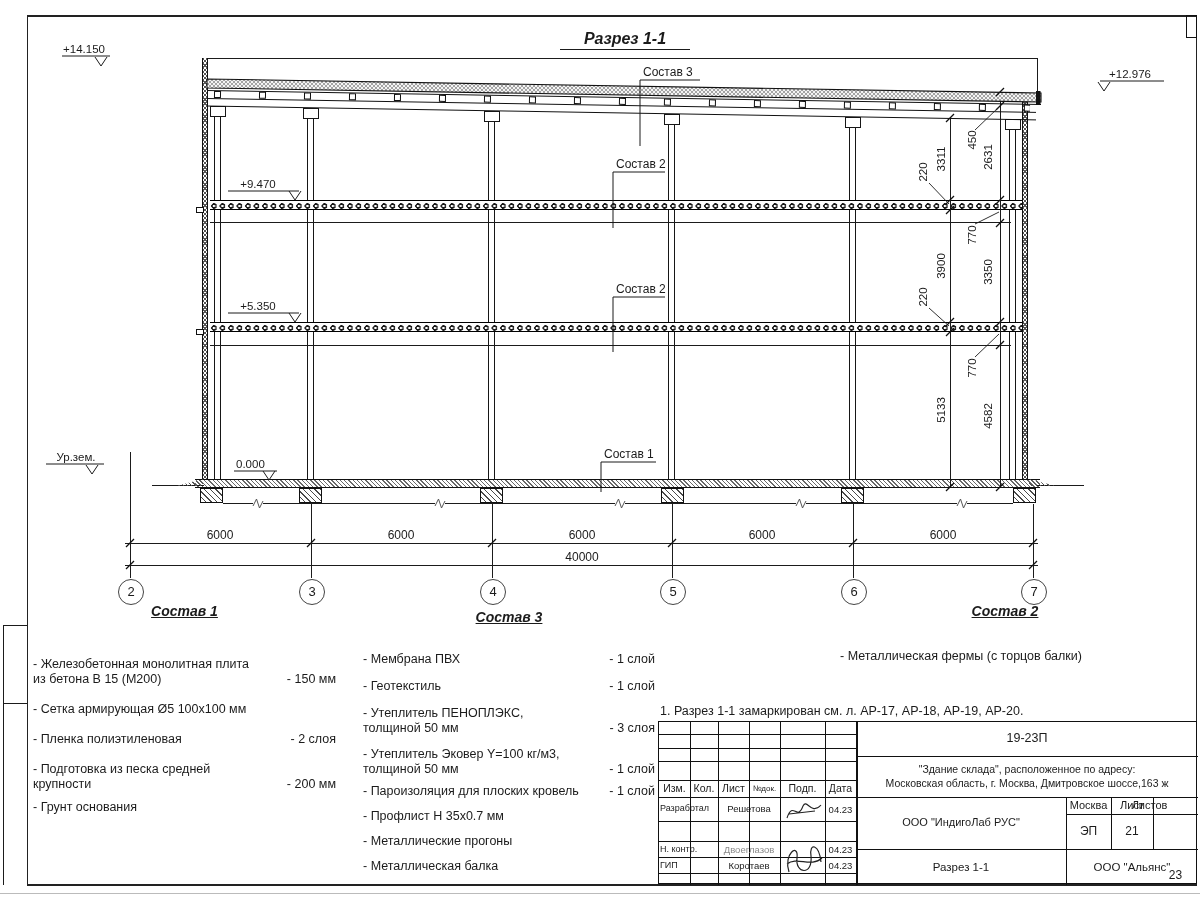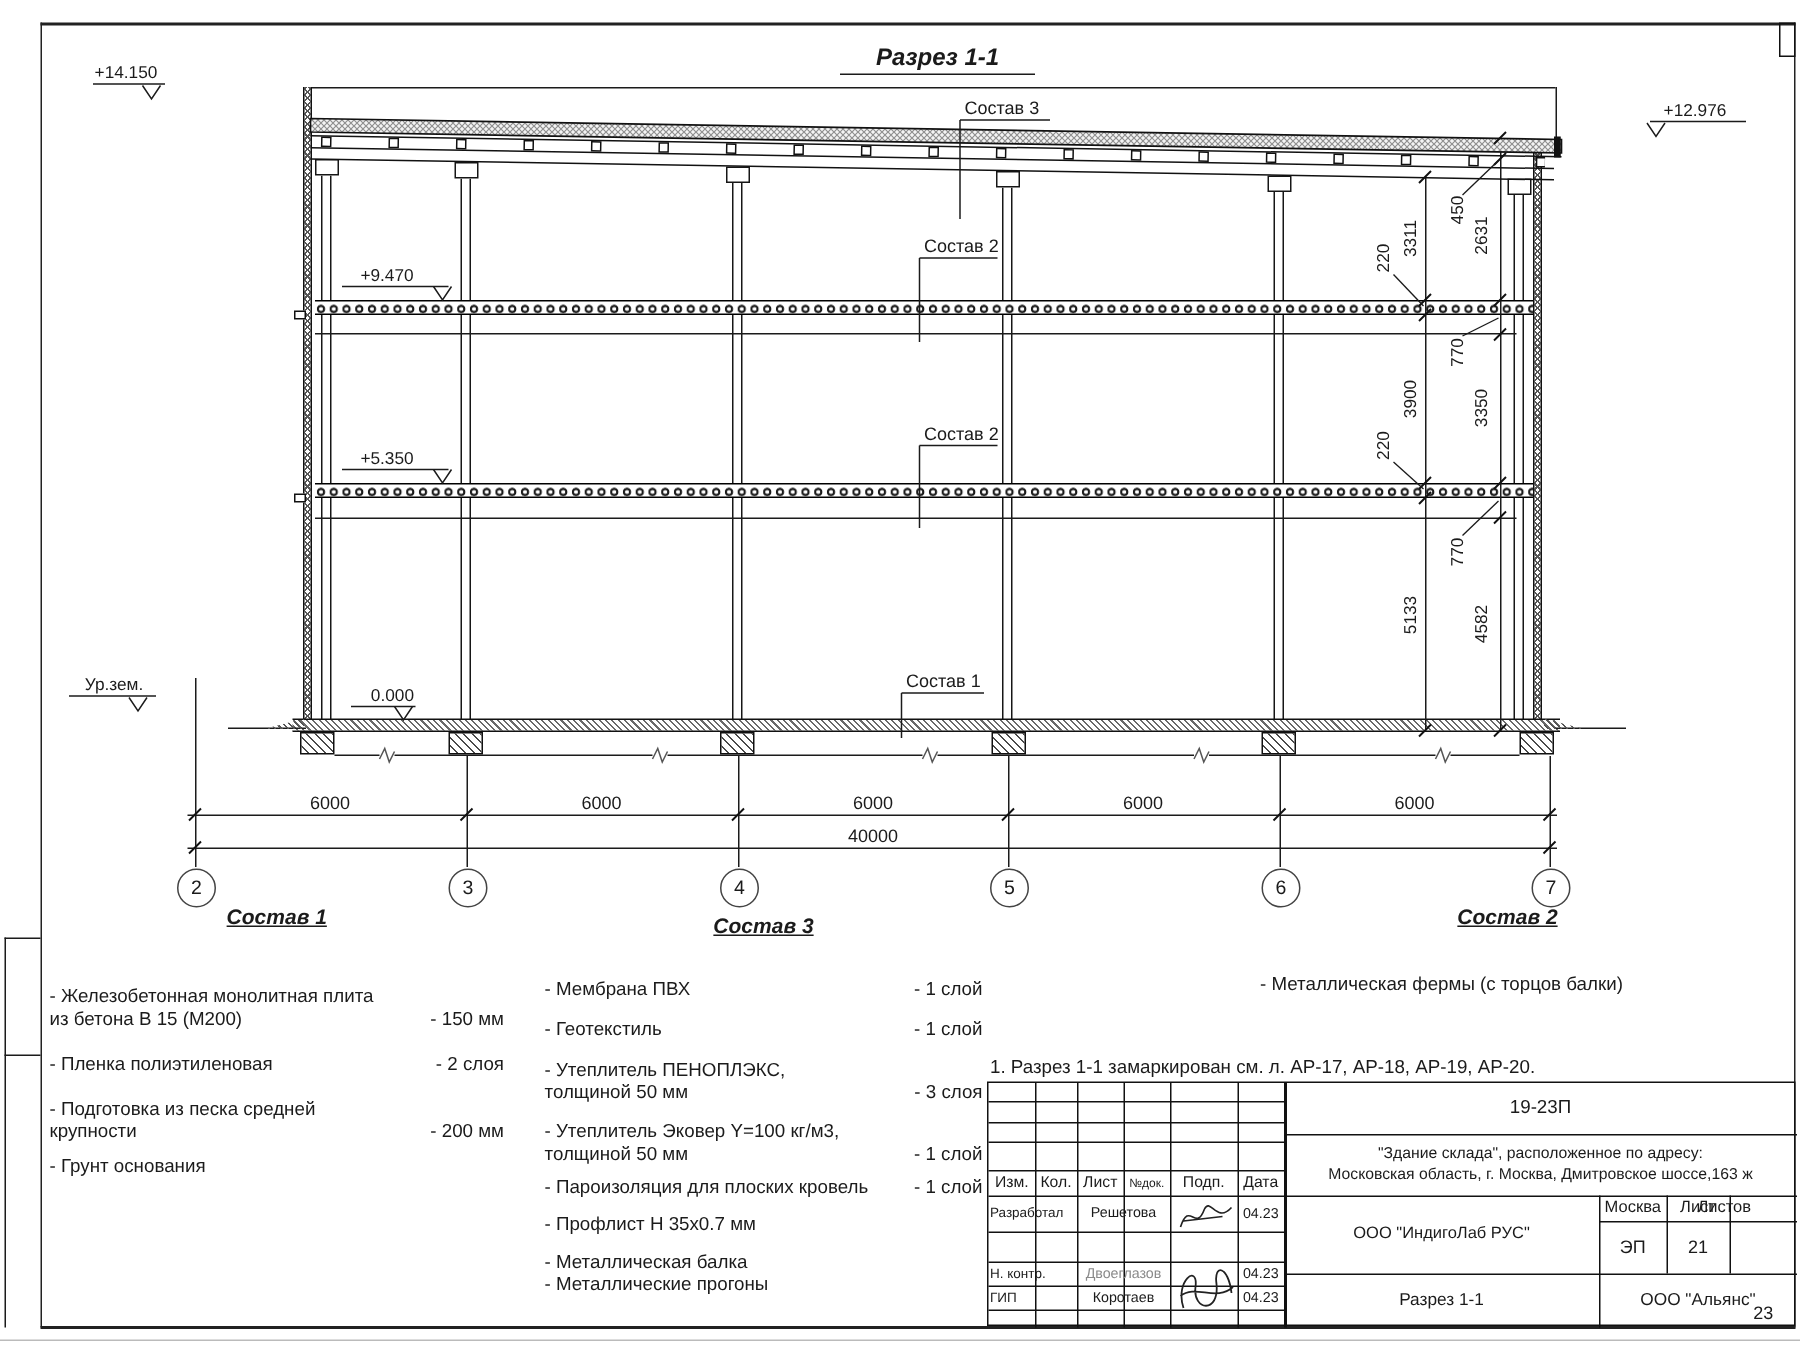--- a/index.html
+++ b/index.html
@@ -211,21 +211,21 @@
       <line x1="975" y1="130" x2="999" y2="107"></line>
       <line x1="975" y1="224" x2="999" y2="212"></line>
       <line x1="975" y1="357" x2="999" y2="334"></line>
     </g>
   </svg>
 
   <div class="elev" style="left:60px;top:43px;width:48px;text-align:center;">+14.150</div>
   <div class="elev" style="left:1102px;top:68px;width:56px;text-align:center;">+12.976</div>
   <div class="elev" style="left:232px;top:178px;width:52px;text-align:center;">+9.470</div>
   <div class="elev" style="left:232px;top:300px;width:52px;text-align:center;">+5.350</div>
-  <div class="elev" style="left:236px;top:458px;width:40px;text-align:right;">0.000</div>
+  <div class="elev" style="left:236px;top:458px;width:40px;text-align:left;">0.000</div>
   <div class="elev" style="left:48px;top:451px;width:56px;text-align:center;">Ур.зем.</div>
 
   <div class="lbl" style="left:643px;top:65px;">Состав 3</div>
   <div class="lbl" style="left:616px;top:157px;">Состав 2</div>
   <div class="lbl" style="left:616px;top:282px;">Состав 2</div>
   <div class="lbl" style="left:604px;top:447px;">Состав 1</div>
 
   <div class="dimv" style="left:919px;top:152px;">3311</div>
   <div class="dimv" style="left:901px;top:165px;">220</div>
   <div class="dimv" style="left:919px;top:259px;">3900</div>
@@ -255,20 +255,24 @@
 
   <div class="comp" style="left:33px;top:604px;width:303px;">
     <h3>Состав 1</h3>
     <div style="height:38px;"></div>
     <div class="item" style="margin-bottom:15px;">
         <span class="t">- Железобетонная  монолитная плита
   из бетона В 15 (М200)</span>
         <span class="v">- 150 мм</span>
       </div>
     <div class="item" style="margin-bottom:15px;">
+        <span class="t">- Сетка армирующая Ø5 100x100 мм</span>
+        <span class="v"></span>
+      </div>
+    <div class="item" style="margin-bottom:15px;">
         <span class="t">- Пленка полиэтиленовая</span>
         <span class="v">-  2 слоя</span>
       </div>
     <div class="item" style="margin-bottom:8px;">
         <span class="t">- Подготовка из песка средней
   крупности</span>
         <span class="v">- 200 мм</span>
       </div>
     <div class="item">
         <span class="t">- Грунт основания</span>
@@ -298,26 +302,26 @@
         <span class="v">- 1 слой</span>
       </div>
     <div class="item" style="margin-bottom:10px;">
         <span class="t">- Пароизоляция для плоских кровель</span>
         <span class="v">- 1 слой</span>
       </div>
     <div class="item" style="margin-bottom:10px;">
         <span class="t">- Профлист Н 35х0.7 мм</span>
         <span class="v"></span>
       </div>
+    <div class="item" style="margin-bottom:10px;">
+        <span class="t">- Металлические прогоны</span>
+        <span class="v"></span>
+      </div>
     <div class="item">
         <span class="t">- Металлическая балка</span>
-        <span class="v"></span>
-      </div>
-    <div class="item" style="margin-bottom:10px;">
-        <span class="t">- Металлические прогоны</span>
         <span class="v"></span>
       </div>
   </div>
 
   <div class="comp" style="left:840px;top:604px;width:330px;">
     <h3>Состав 2</h3>
     <div style="height:30px;"></div>
     <div class="item">
         <span class="t">- Металлическая фермы (с торцов балки)</span>
         <span class="v"></span>

